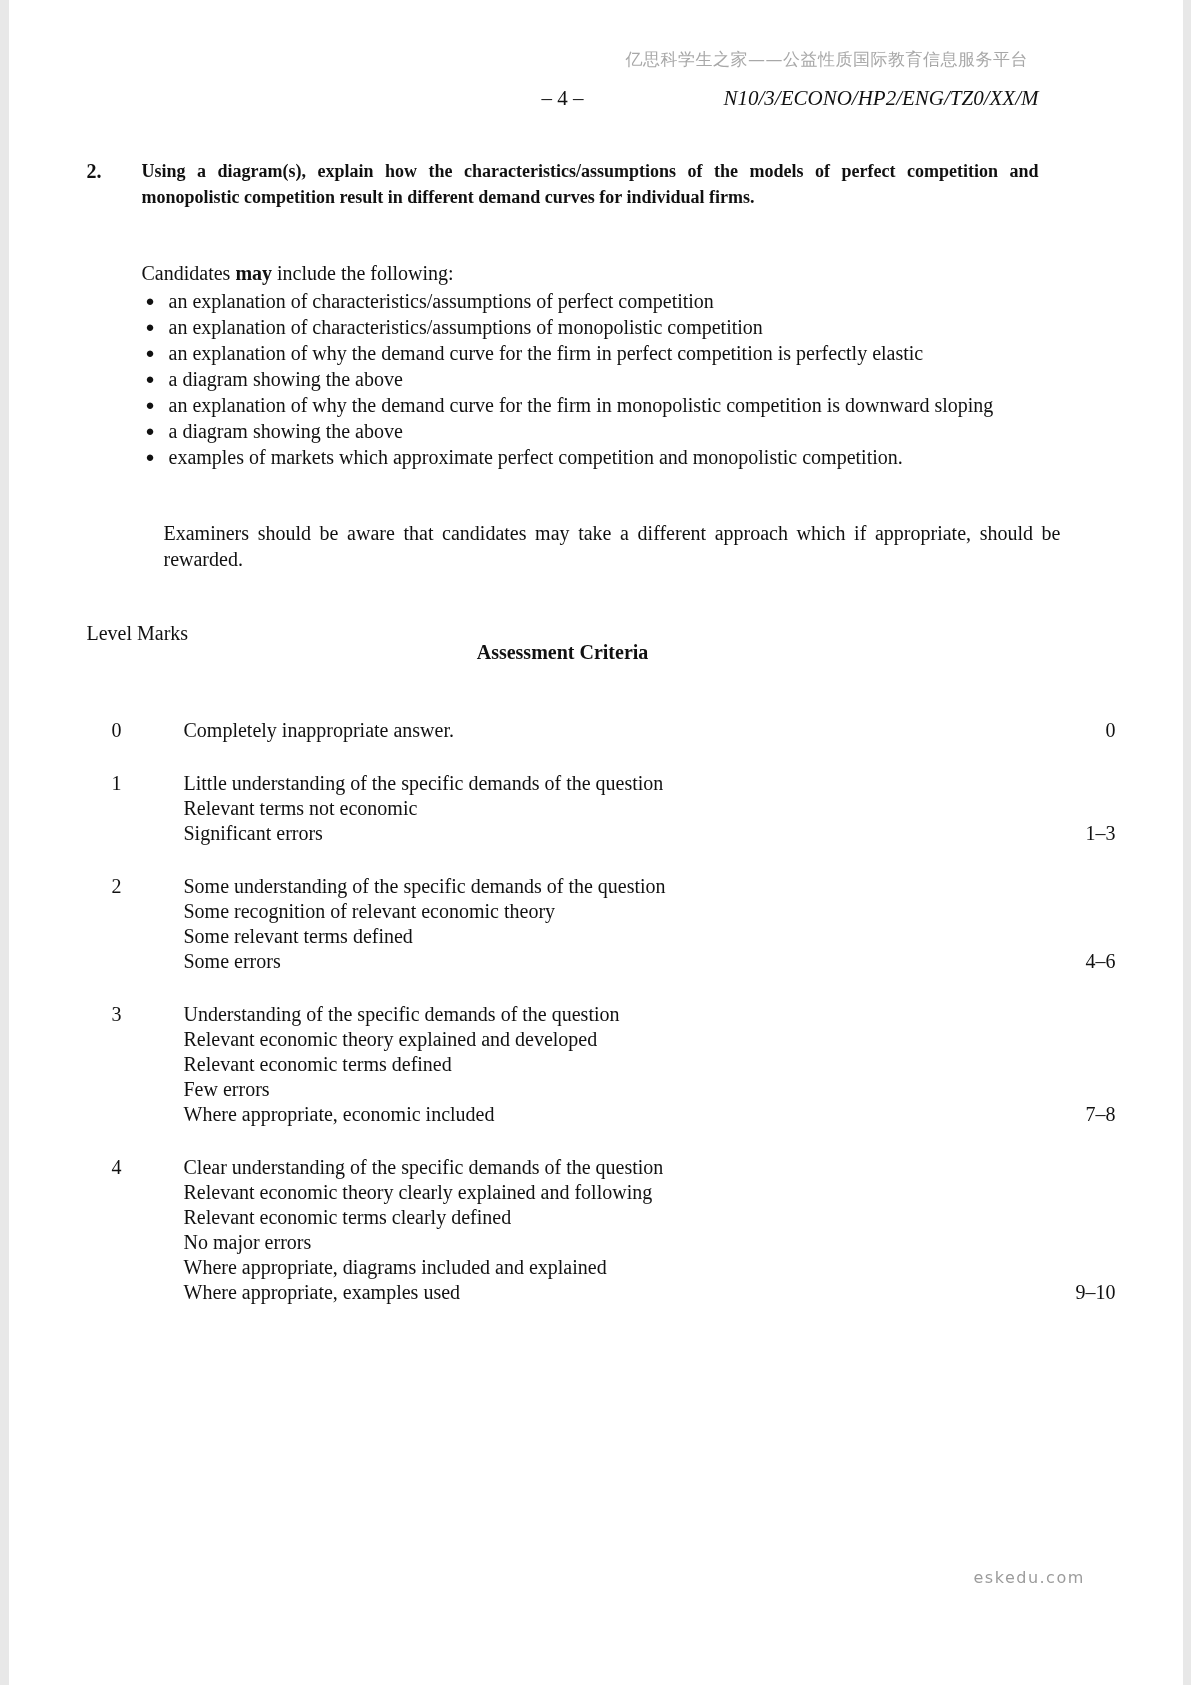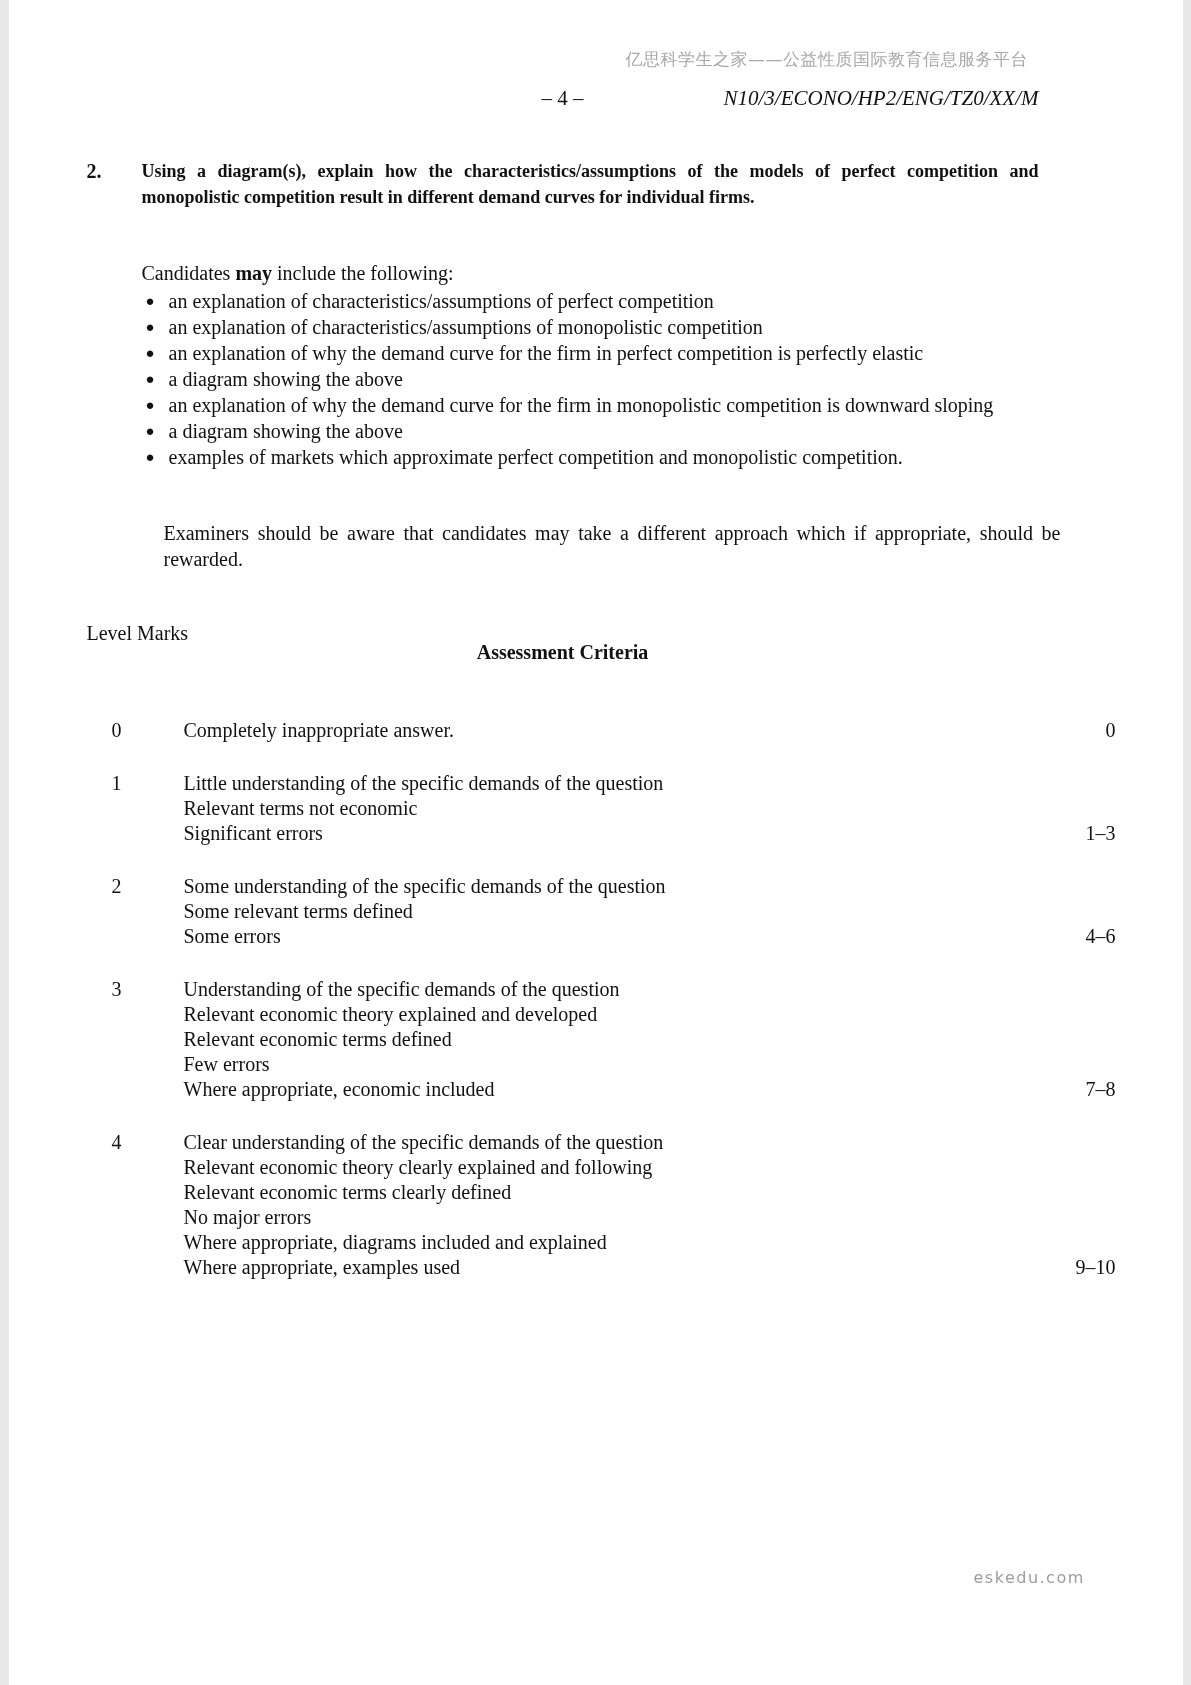--- a/index.html
+++ b/index.html
@@ -234,20 +234,21 @@
         <div>Relevant terms not economic</div>
         <div>Significant errors</div>
       </div>
       <div class="marks-cell">1–3</div>
     </div>
 
     <div class="criteria-row">
       <div class="level-cell">2</div>
       <div class="desc-cell">
         <div>Some understanding of the specific demands of the question</div>
+        <div>Some recognition of relevant economic theory</div>
         <div>Some relevant terms defined</div>
         <div>Some errors</div>
       </div>
       <div class="marks-cell">4–6</div>
     </div>
 
     <div class="criteria-row">
       <div class="level-cell">3</div>
       <div class="desc-cell">
         <div>Understanding of the specific demands of the question</div>

